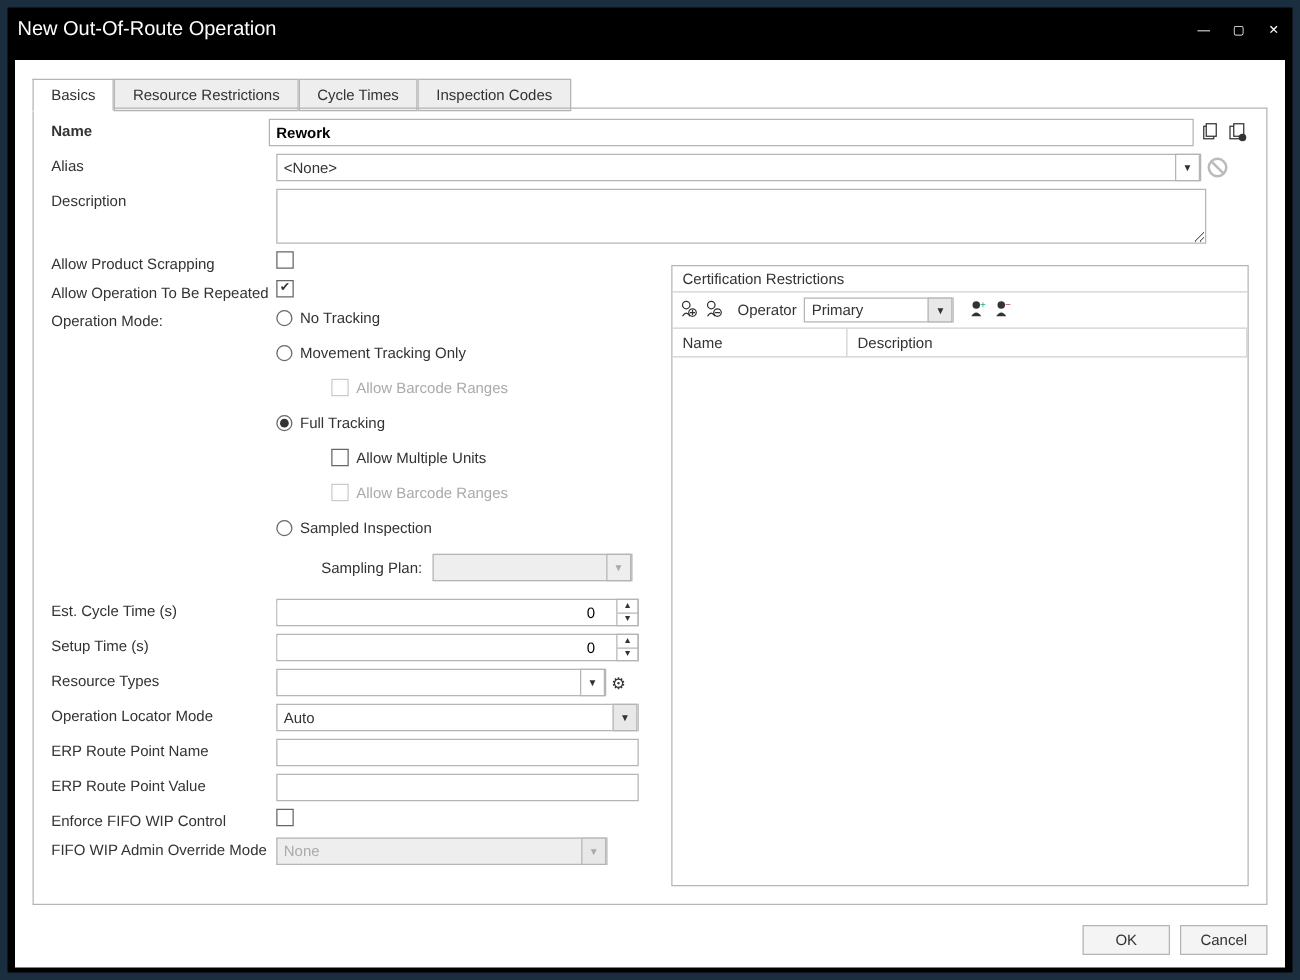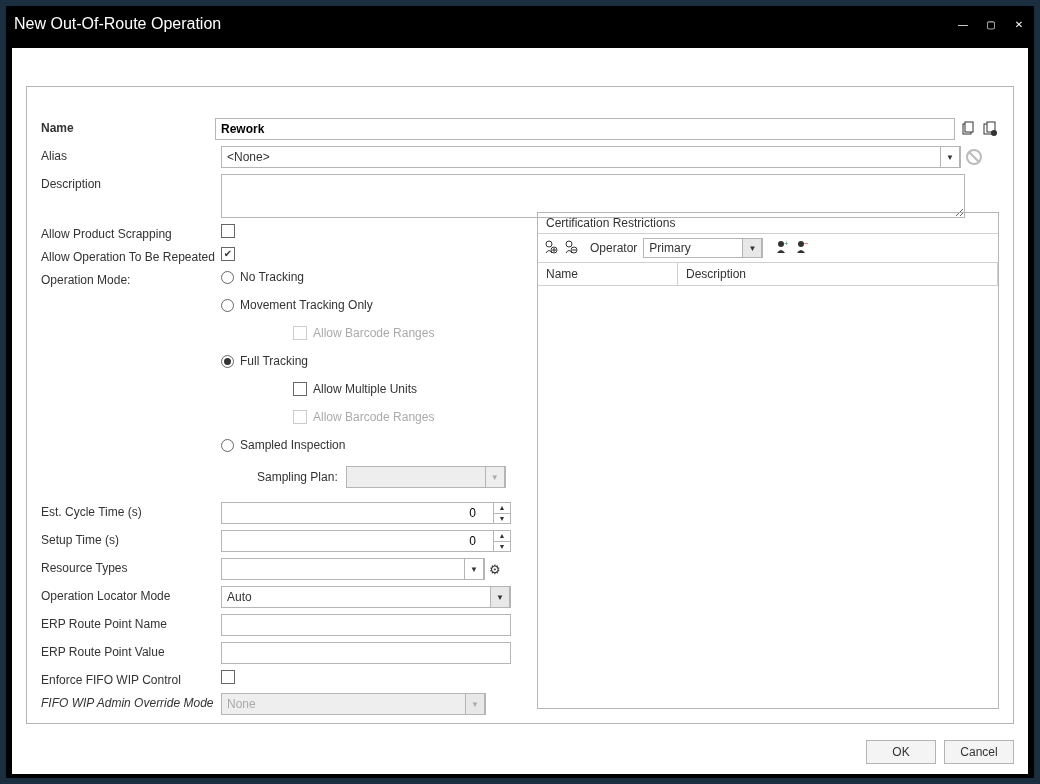--- a/index.html
+++ b/index.html
@@ -6,39 +6,39 @@
 body { font-family: "Segoe UI", Arial, sans-serif; font-size: 12px; background: #1b2e3f; padding: 6px; color: #333; }
 .window { background: #000000; width: 1028px; height: 772px; position: relative; }
 .titlebar { display: flex; align-items: center; height: 36px; padding: 0 8px; color: #fff; }
 .titlebar-title { font-size: 16px; font-weight: 300; }
 .window-controls { margin-left: auto; display: flex; gap: 14px; }
 .wc { width: 14px; height: 14px; display: flex; align-items: center; justify-content: center; cursor: pointer; color:#fff; font-size:10px;}
 .body-panel { background: #fff; position: absolute; left: 6px; right: 6px; top: 42px; bottom: 4px; }
 .tabbar { display: flex; padding: 14px 14px 0 14px; position: relative; }
 .tab { padding: 5px 14px; border: 1px solid #b5b5b5; background: #eee; margin-right: 0px; font-size: 12px; cursor: pointer; position: relative; top:1px; border-bottom:1px solid #b5b5b5;}
 .tab.active { background: #fff; border-bottom: 1px solid #fff; z-index: 2; font-weight: normal;}
-.tab-content { border: 1px solid #b5b5b5; margin: 0 14px; position: absolute; top: 38px; left:0; right:0; bottom: 50px; padding: 31px 14px 6px 14px; }
+.tab-content { border: 1px solid #b5b5b5; margin: 0 14px; position: absolute; top: 38px; left:0; right:0; bottom: 50px; padding: 8px 14px 6px 14px; }
 .form-row { display: flex; align-items: flex-start; margin-bottom: 6px; }
 .label-col { width: 180px; padding-top: 3px; }
 .label-col.bold { font-weight: bold; }
 .value-col { flex: 1; display: flex; align-items: center; gap: 4px; }
 .text-input { border: 1px solid #b5b5b5; height: 22px; padding: 0 5px; font-size: 12px; }
 .text-input.full { width: 740px; }
 .text-input.bold-val { font-weight: bold; }
 .combo { position: relative; height: 22px; border: 1px solid #b5b5b5; background: #fff; display: flex; align-items: center; padding: 0 5px; cursor: pointer; }
 .combo.alias { width: 740px; }
 .combo .arrow { position: absolute; right: 0px; top:-1px; width: 20px; height: 22px; border:1px solid #b5b5b5; display:flex; align-items:center; justify-content:center; font-size:8px; }
 .icon-btn { width: 18px; height: 18px; display: flex; align-items: center; justify-content: center; cursor: pointer; }
 .textarea { border: 1px solid #b5b5b5; width: 744px; height: 44px; }
 .checkbox { width: 14px; height: 14px; border: 1px solid #666; display:inline-flex; align-items:center; justify-content:center; cursor:pointer; font-size:10px; color:#333; background:#fff;}
 .checkbox.on::after { content:'✔'; font-size:10px; line-height:10px;}
 .radio { width: 13px; height: 13px; border: 1px solid #666; border-radius: 50%; display:inline-flex; align-items:center; justify-content:center; cursor:pointer; background:#fff;}
 .radio.on::after { content:''; width:7px; height:7px; background:#333; border-radius:50%;}
 .radio-row { display:flex; align-items:center; gap:6px; margin-bottom:10px; margin-left:0;}
-.sub-check { display:flex; align-items:center; gap:6px; margin-left:72px; margin-bottom:10px; color:#333;}
+.sub-check { display:flex; align-items:center; gap:6px; margin-left:44px; margin-bottom:10px; color:#333;}
 .sub-check.disabled { color:#aaa; }
 .sub-check.disabled .checkbox { border-color:#ccc; }
 .sub-field { display:flex; align-items:center; gap:8px; margin-left:36px; margin-bottom:8px;}
 .left-column { width: 500px; }
 .right-column { position: absolute; top: 125px; left: 510px; right: 14px; bottom: 14px; border: 1px solid #b5b5b5; }
 .right-column-header { border-bottom: 1px solid #d0d0d0; padding: 3px 8px; }
 .right-toolbar { display:flex; align-items:center; gap:6px; padding:4px 6px; border-bottom:1px solid #d0d0d0;}
 .th-row { display:flex; border-bottom:1px solid #d0d0d0; }
 .th-row > div { padding:4px 8px; border-right:1px solid #d0d0d0;}
 .spinner { position:relative; width: 290px; height: 22px; border:1px solid #b5b5b5; display:flex; align-items:center;}
@@ -65,20 +65,26 @@
   <div class="titlebar">
     <div class="titlebar-title">New Out-Of-Route Operation</div>
     <div class="window-controls">
       <div class="wc">—</div>
       <div class="wc">▢</div>
       <div class="wc">✕</div>
     </div>
   </div>
 
   <div class="body-panel">
+    <div class="tabbar">
+      <div class="tab active">Basics</div>
+      <div class="tab">Resource Restrictions</div>
+      <div class="tab">Cycle Times</div>
+      <div class="tab">Inspection Codes</div>
+    </div>
 
     <div class="tab-content">
 
       <div class="form-row">
         <div class="label-col bold">Name</div>
         <div class="value-col">
           <input class="text-input full bold-val" value="Rework" style="">
           <span class="icon-btn">
             <svg width="16" height="16" viewBox="0 0 16 16">
                 <rect x="3" y="3" width="8" height="10" fill="none" stroke="#333"></rect>
@@ -234,21 +240,21 @@
           </div>
 
           <div class="form-row">
             <div class="label-col">Enforce FIFO WIP Control</div>
             <div class="value-col">
                 <span class="checkbox"></span>
               </div>
           </div>
 
           <div class="form-row">
-            <div class="label-col" style="width:205px;font-style:italic;">FIFO WIP Admin Override Mode</div>
+            <div class="label-col" style="width:205px;">FIFO WIP Admin Override Mode</div>
             <div class="value-col" style="margin-left:-25px;">
               <div class="combo small-combo disabled-combo" style="width:265px;">
                 <span>None</span>
                 <span class="arrow">▼</span>
               </div>
             </div>
           </div>
 
         </div>
       </div>

